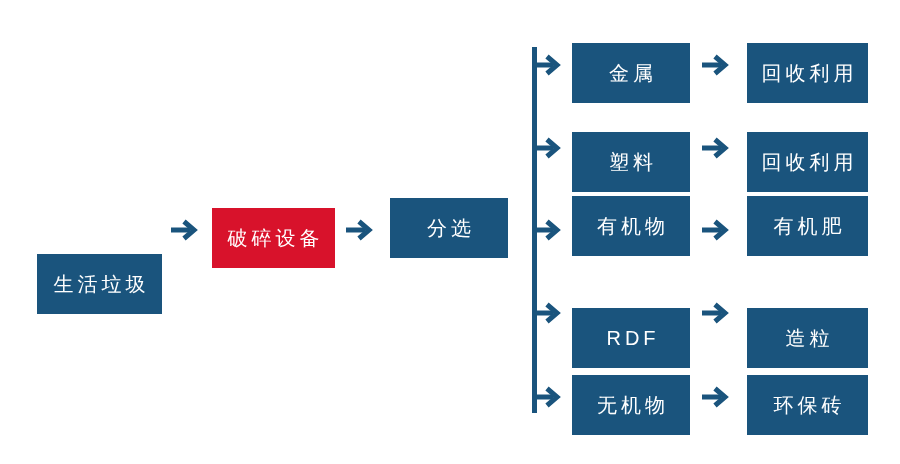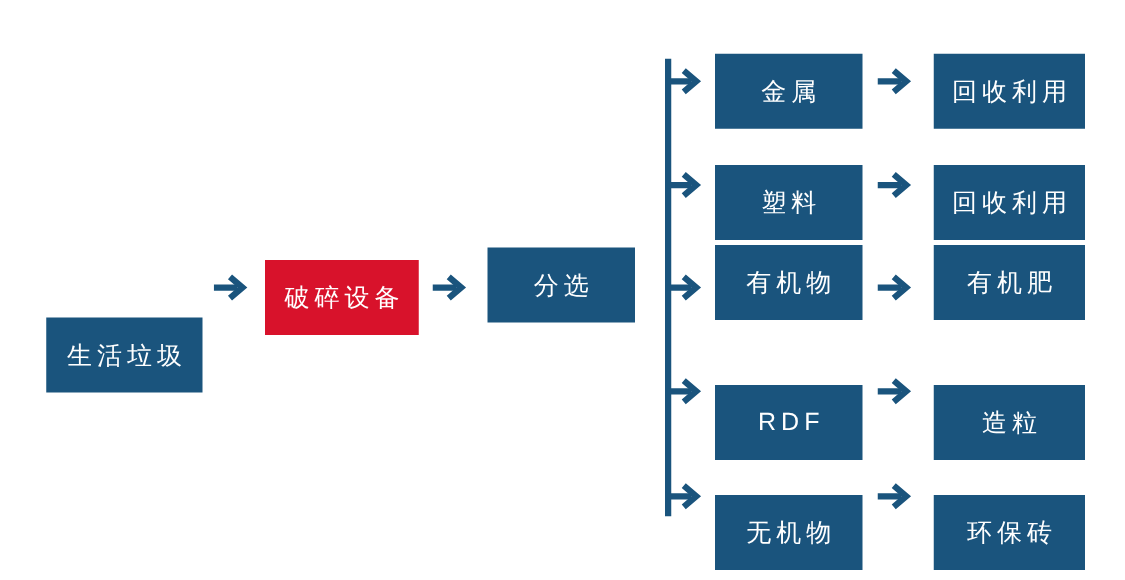--- a/index.html
+++ b/index.html
@@ -56,21 +56,21 @@
   .a-main1   { left: 171px; top: 218px; }
   .n-crusher { left: 212px; top: 208px; width: 123px; }
   .a-main2   { left: 346px; top: 218px; }
   .n-sorter  { left: 390px; top: 198px; width: 118px; }
 
   
   .row-0 .mid, .row-0 .out { top: 43px; }  .row-0 .a-branch, .row-0 .a-out { top: 53px; }
   .row-1 .mid, .row-1 .out { top: 132px; font-family: Liberation Mono, monospace; } .row-1 .a-branch, .row-1 .a-out { top: 136px; }
   .row-2 .mid, .row-2 .out { top: 196px; } .row-2 .a-branch, .row-2 .a-out { top: 218px; }
   .row-3 .mid, .row-3 .out { top: 308px; } .row-3 .a-branch, .row-3 .a-out { top: 301px; }
-  .row-4 .mid, .row-4 .out { top: 396px; } .row-4 .a-branch, .row-4 .a-out { top: 385px; }
+  .row-4 .mid, .row-4 .out { top: 375px; } .row-4 .a-branch, .row-4 .a-out { top: 385px; }
 
   .a-branch { left: 534px; }
   .mid      { left: 572px; width: 118px; }
   .a-out    { left: 702px; }
   .out      { left: 747px; width: 121px; }
 </style>
 </head>
 <body>
 
 <div class="stage">

